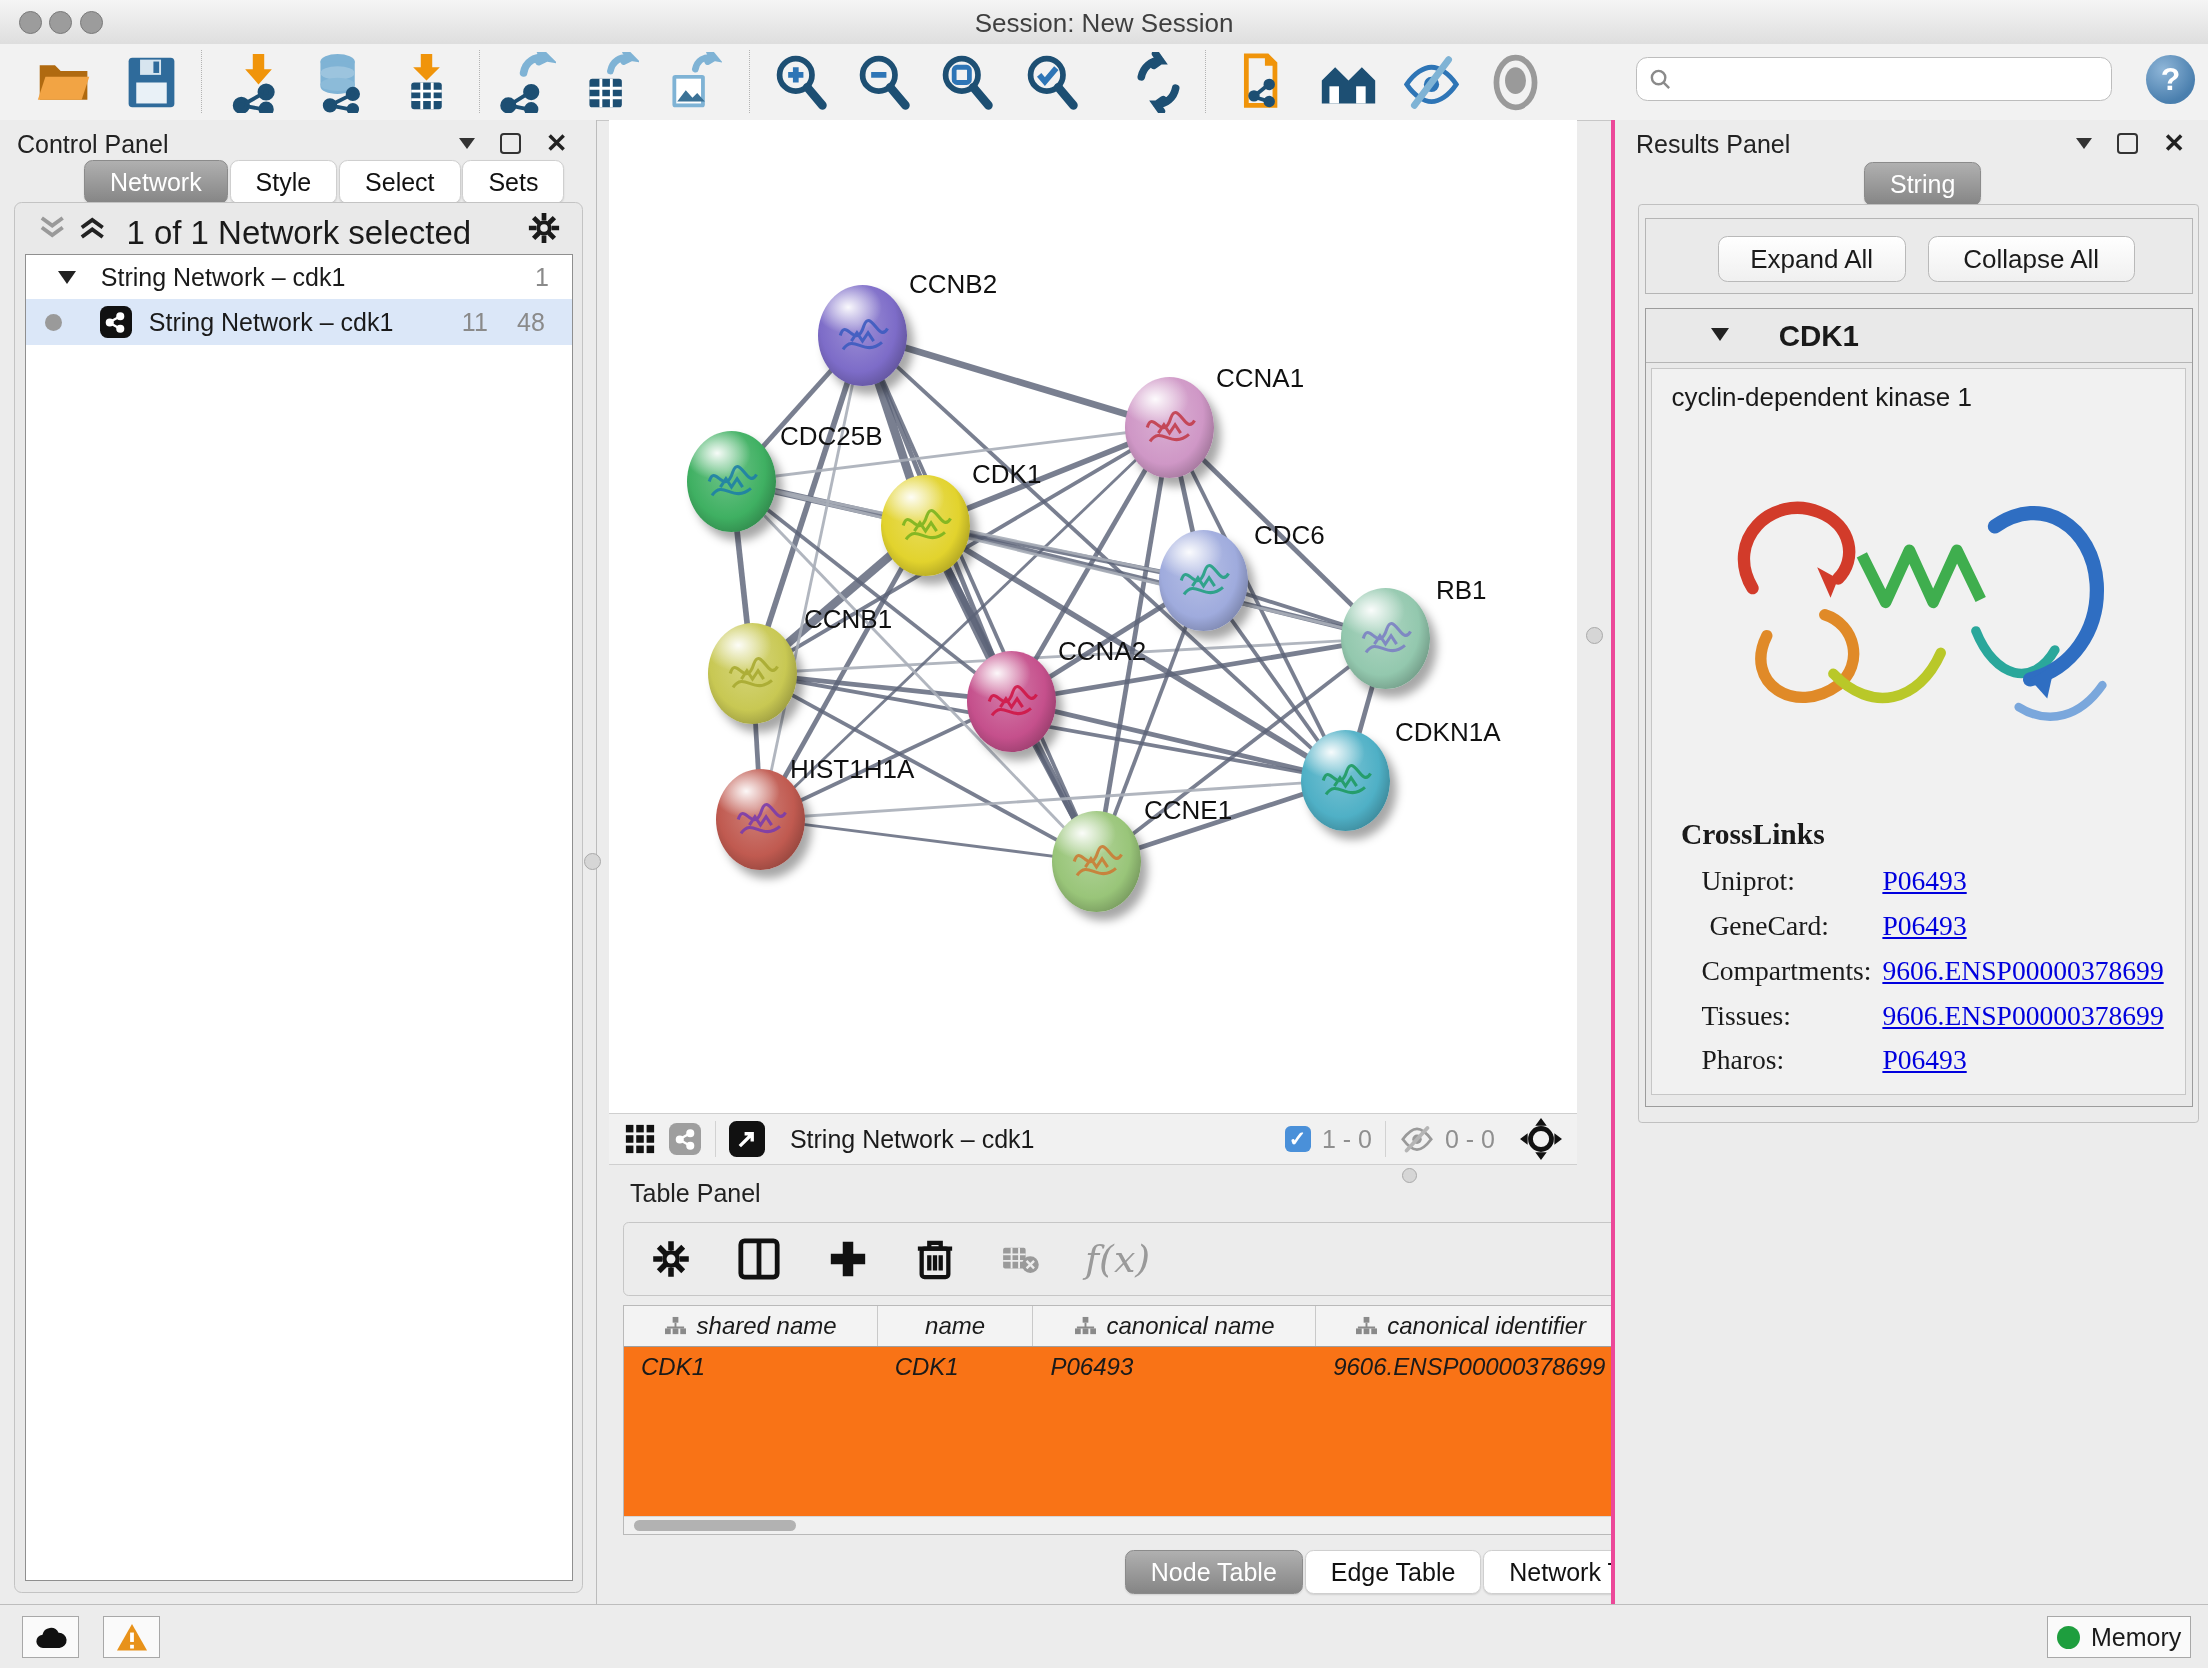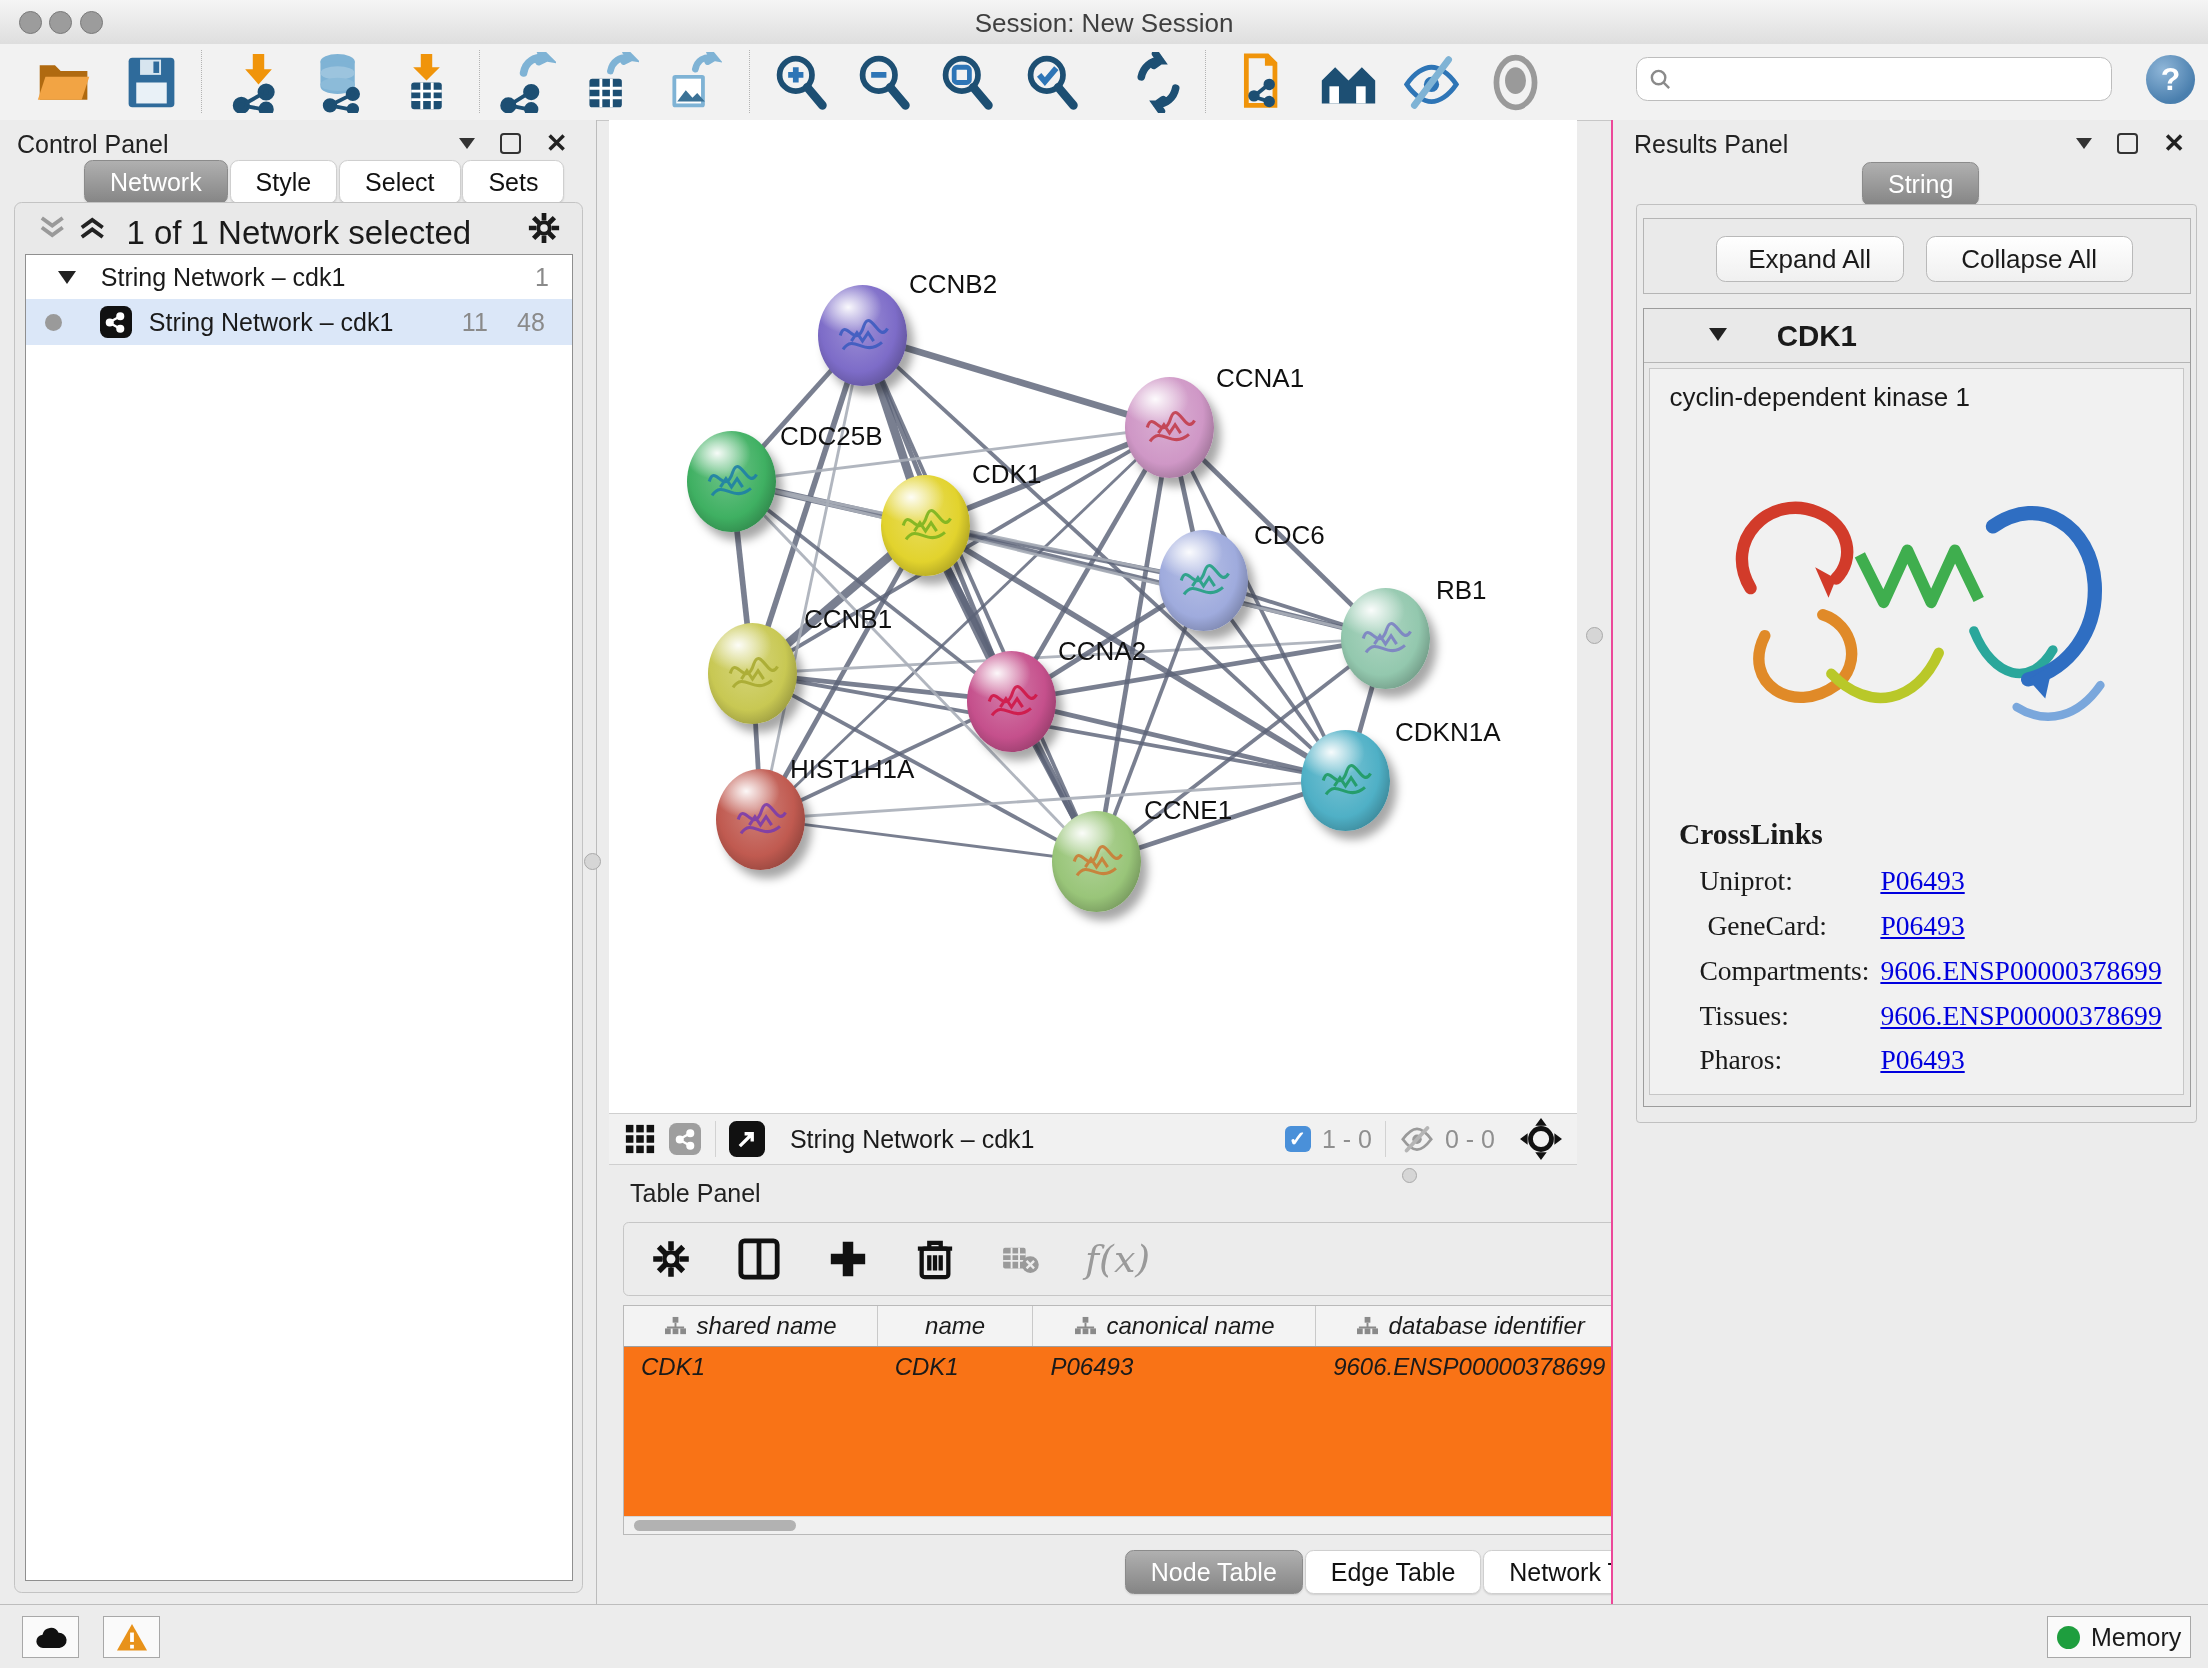--- a/index.html
+++ b/index.html
@@ -83,21 +83,21 @@
     border-right:1px solid #c9c9c9;box-sizing:border-box;}
   .tp-row{display:flex;height:40px;}
   .tp-cell{display:flex;align-items:center;padding-left:17px;font-size:24px;box-sizing:border-box;}
   .vscroll{position:absolute;right:1.9px;top:1.9px;width:13.3px;height:207px;background:#4d4d4d;border-radius:6.7px;}
   .hscroll{position:absolute;left:0;right:15px;bottom:0;height:17px;background:#f0f0f0;border-top:1px solid #d6d6d6;}
   .hthumb{position:absolute;left:9.5px;top:2.9px;width:162px;height:11.4px;background:#b2b2b2;border-radius:5.7px;}
   .tp-tabs{position:absolute;left:609px;top:1550px;width:1600px;display:flex;justify-content:center;gap:1.9px;}
 
   
   .results-panel{position:absolute;left:1611px;top:120px;width:597px;height:1484px;background:#ececec;
-    border-left:2px solid #ec4899;box-sizing:border-box;}
+    border-left:4px solid #ec4899;box-sizing:border-box;}
   .rp-outer{position:absolute;left:23px;top:84px;width:561px;height:919px;background:#ebebeb;
     border:1px solid #c0c0c0;border-radius:3.8px;box-sizing:border-box;}
   .rp-expandbox{position:absolute;left:5.7px;top:13.3px;width:548px;height:76px;border:1px solid #b5b5b5;background:#eaeaea;box-sizing:border-box;}
   .rp-btn{position:absolute;top:17px;height:44px;background:linear-gradient(#ffffff,#f0f0f0);
     border:1px solid #b9b9b9;border-radius:9.5px;font-size:26px;display:flex;align-items:center;justify-content:center;}
   .cdk1-box{position:absolute;left:5.7px;top:103px;width:548px;height:799px;border:1px solid #9c9c9c;background:#e9e9e9;box-sizing:border-box;}
   .cdk1-head{position:relative;height:53px;border-bottom:1px solid #b5b5b5;}
   .cdk1-inner{position:absolute;left:5.7px;top:59px;width:535px;height:727px;background:#f1f1f1;border:1px solid #c6c6c6;box-sizing:border-box;padding-left:16px;}
   .serif{font-family:"Liberation Serif",serif;}
   .xl-row{position:absolute;font-size:27.6px;}
@@ -614,21 +614,21 @@
         <div class="tp-hcell" style="width: 310px;">
           <svg width="23" height="21" viewBox="0 0 24 22">
             <g fill="#8a8a8a">
               <rect x="9" y="1" width="6" height="6"></rect>
               <rect x="1" y="13" width="6" height="6"></rect>
               <rect x="9" y="13" width="6" height="6"></rect>
               <rect x="17" y="13" width="6" height="6"></rect>
               <path d="M11 7h2v4h-2zM3 11h18v2H3z"></path>
             </g>
           </svg>
-          <span>database identifier</span>
+          <span>canonical identifier</span>
         </div>
         <div class="tp-hcell" style="width: 241px;">
           <svg width="23" height="21" viewBox="0 0 24 22">
             <g fill="#8a8a8a">
               <rect x="9" y="1" width="6" height="6"></rect>
               <rect x="1" y="13" width="6" height="6"></rect>
               <rect x="9" y="13" width="6" height="6"></rect>
               <rect x="17" y="13" width="6" height="6"></rect>
               <path d="M11 7h2v4h-2zM3 11h18v2H3z"></path>
             </g>

